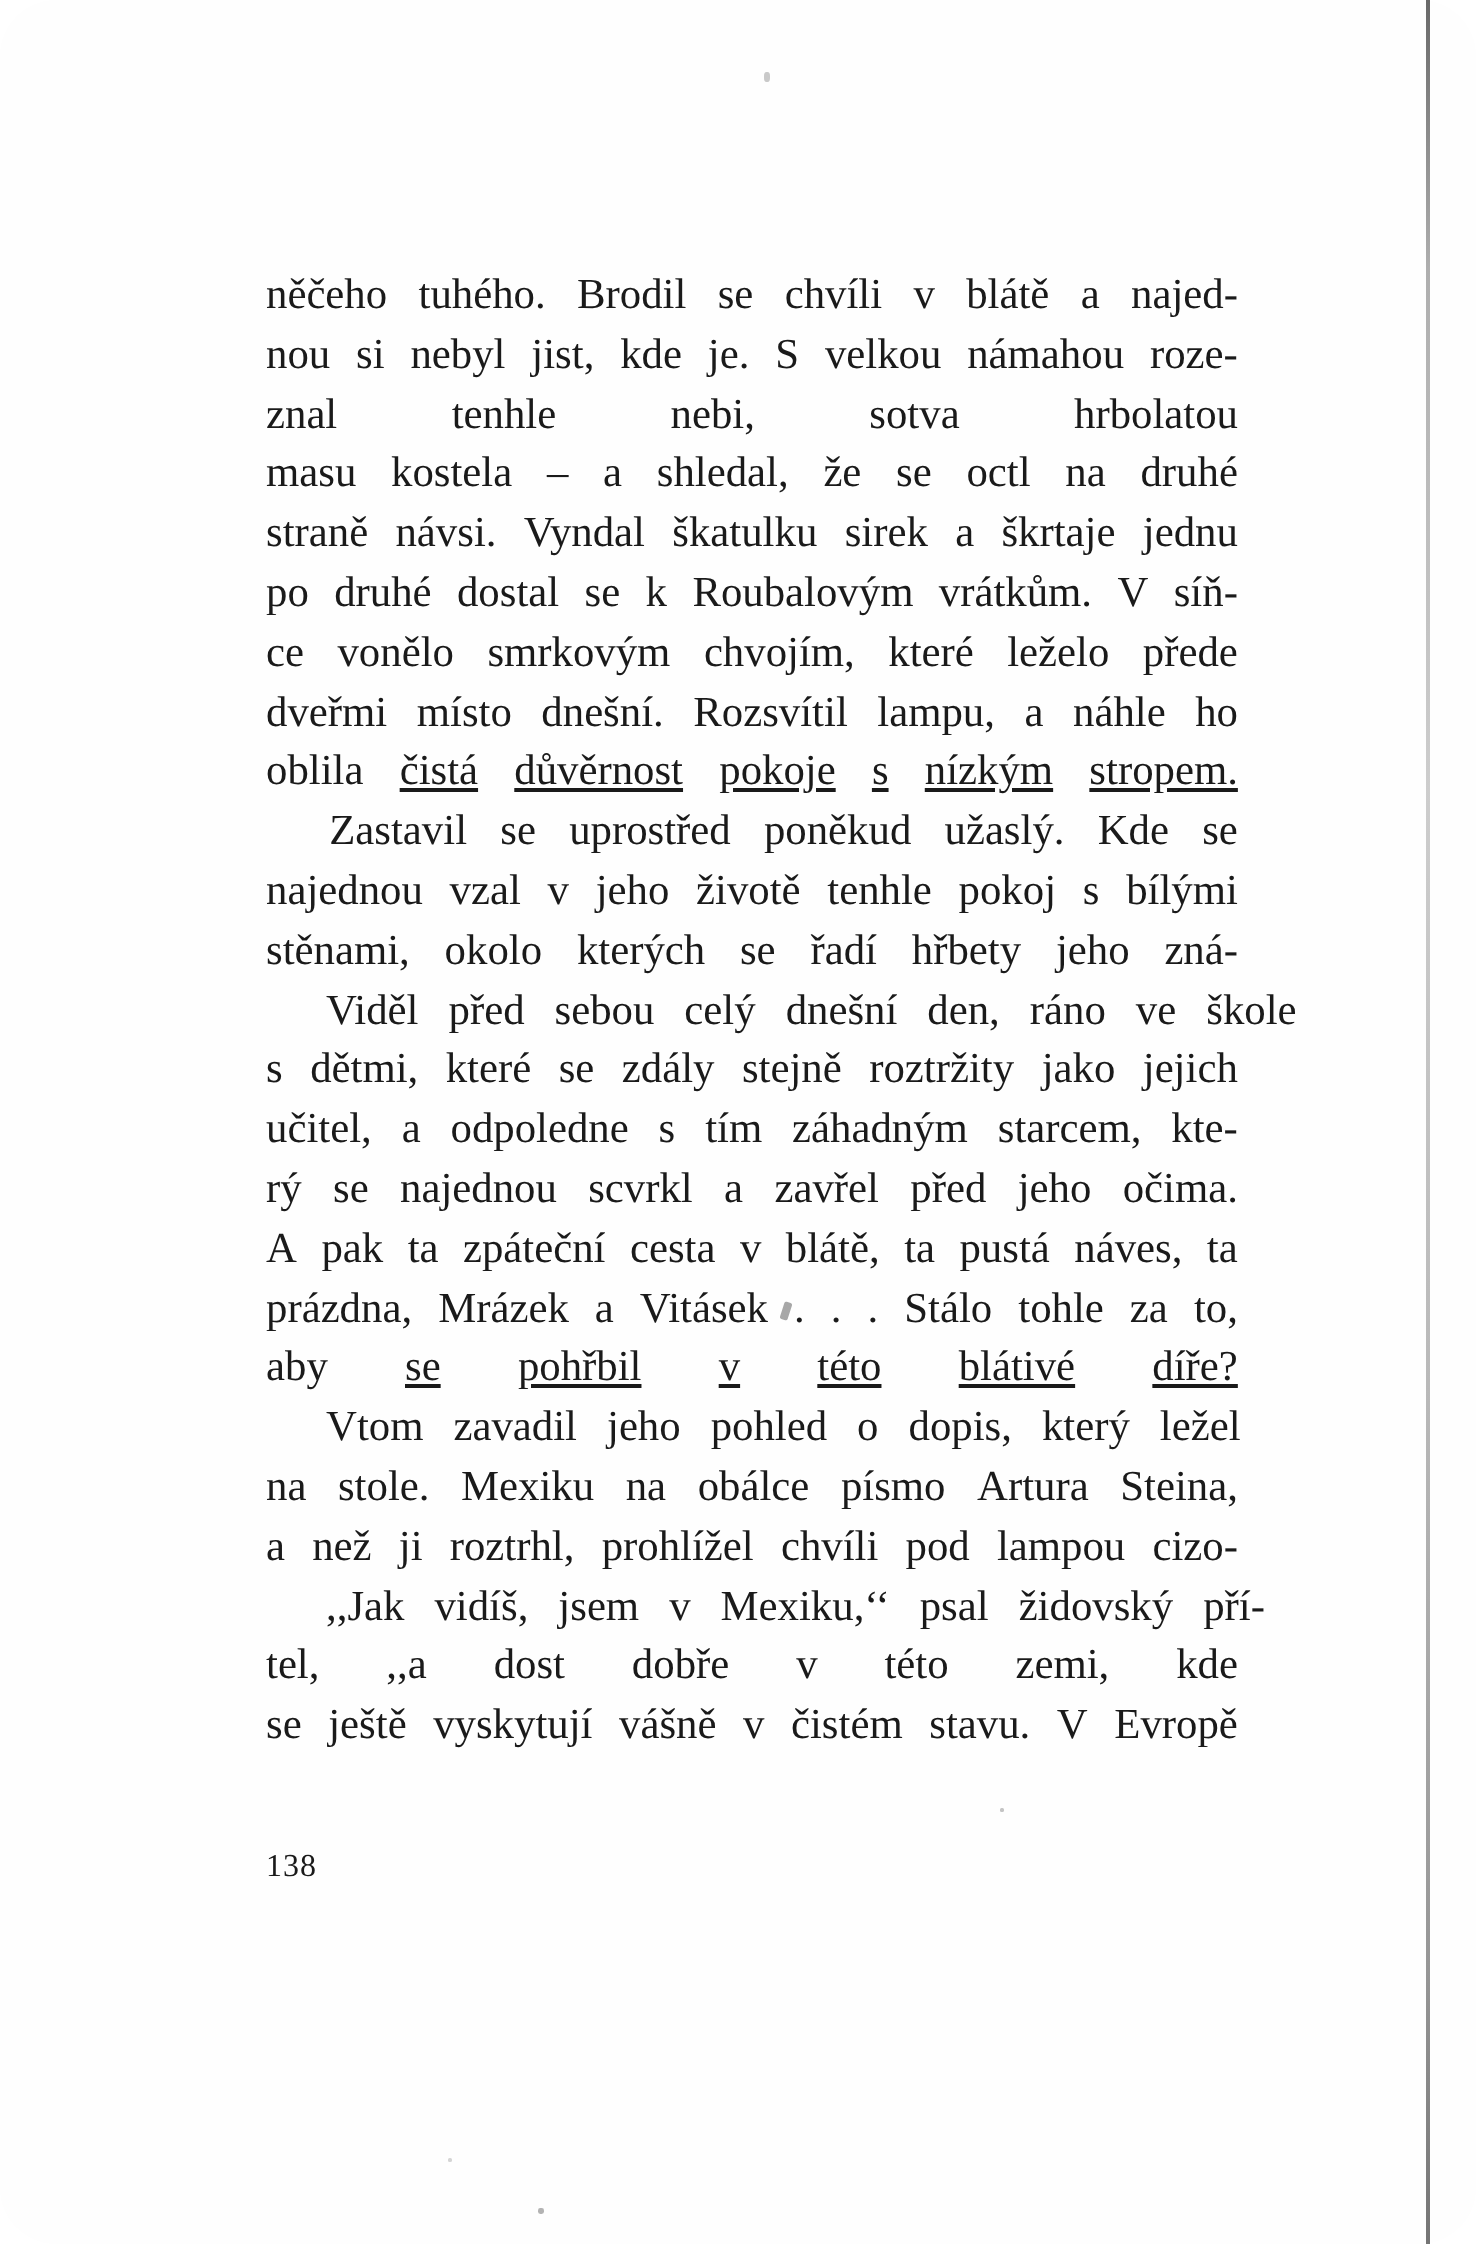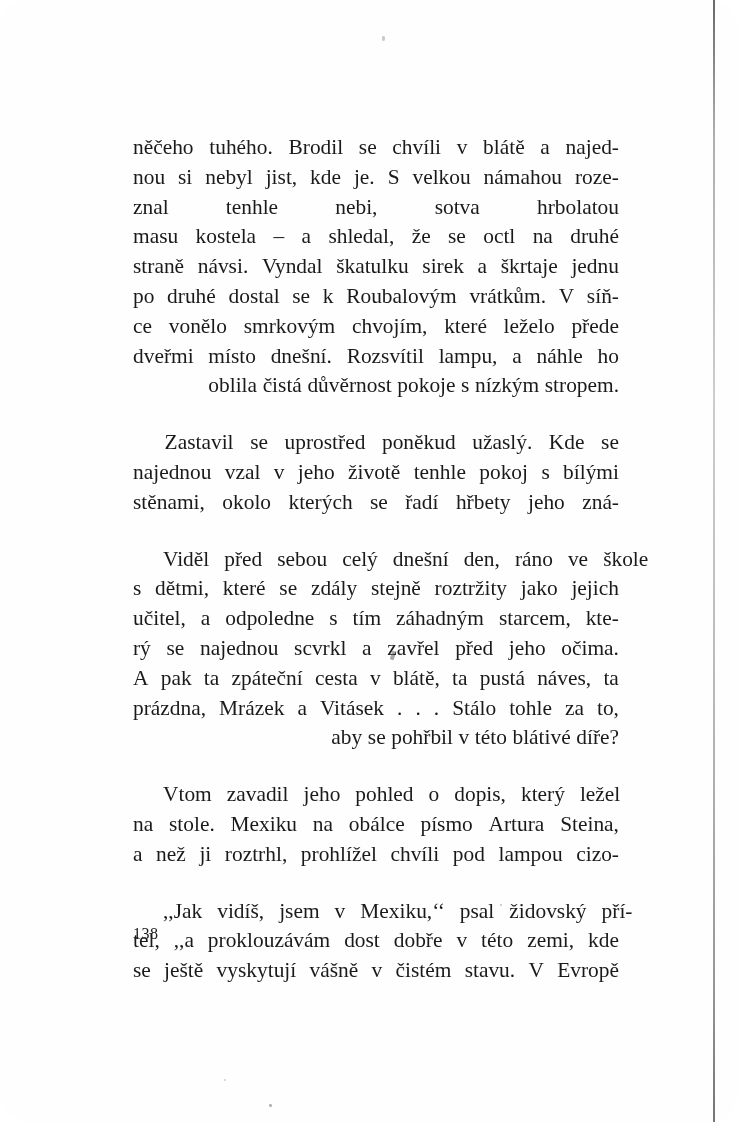--- a/index.html
+++ b/index.html
@@ -71,34 +71,33 @@
     display: block;
     text-align: justify;
     text-align-last: justify;
     white-space: pre;
   }
   .line.last {
     text-align-last: left;
   }
   .line.indent {
     text-indent: 15px;
-    margin-top: 27px;
   }
 
   
   .line {
     display: flex;
     flex-direction: row;
     justify-content: space-between;
     white-space: nowrap;
   }
   .line.last {
-    justify-content: flex-end;
-  }
-  .line.last .w + .w { margin-left: 0.26em; }
+    justify-content: space-between;
+  }
+  .line.last .w + .w { margin-left: 0.26em; text-decoration: underline; }
   .line .w { white-space: pre; }
   .line.indent::before {
     content: "";
     display: inline-block;
     width: 15px;
     flex: 0 0 15px;
   }
 
   #page-number {
     position: absolute;
@@ -360,21 +359,20 @@
         <span class="w">jsem</span>
         <span class="w">v</span>
         <span class="w">Mexiku,‘‘</span>
         <span class="w">psal</span>
         <span class="w">židovský</span>
         <span class="w">pří-</span>
       </div>
       <div class="line">
         <span class="w">tel,</span>
         <span class="w">,,a</span>
-        <span class="w">proklouzávám</span>
         <span class="w">dost</span>
         <span class="w">dobře</span>
         <span class="w">v</span>
         <span class="w">této</span>
         <span class="w">zemi,</span>
         <span class="w">kde</span>
       </div>
       <div class="line">
         <span class="w">se</span>
         <span class="w">ještě</span>

